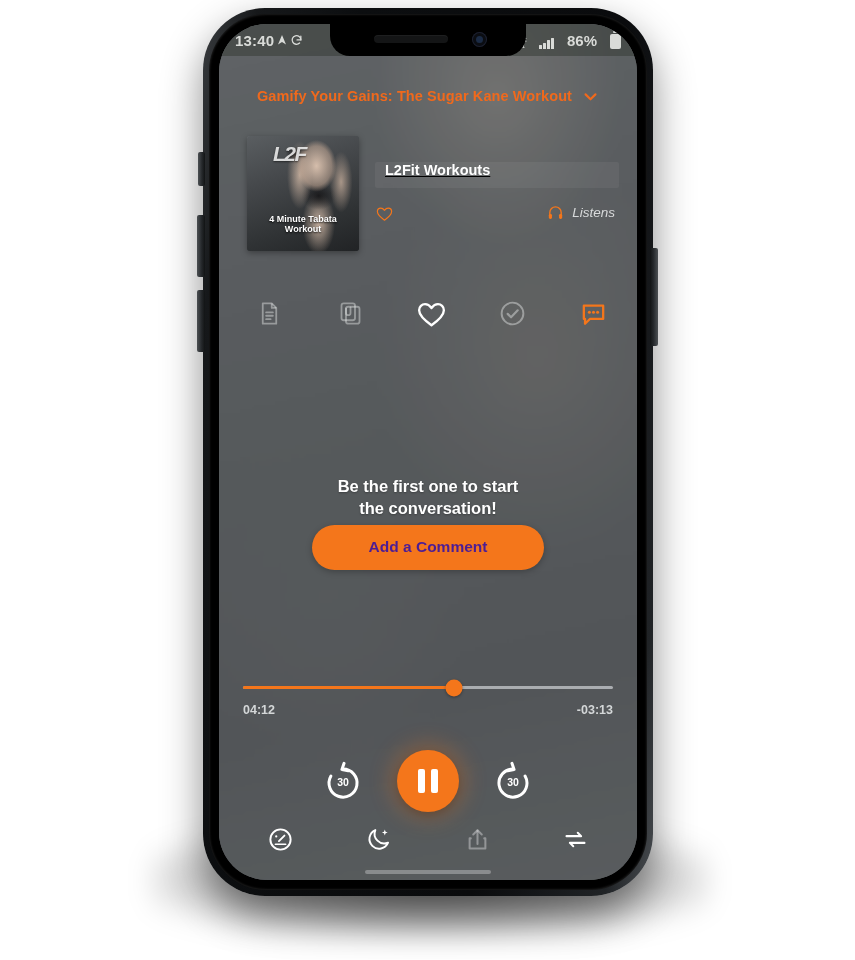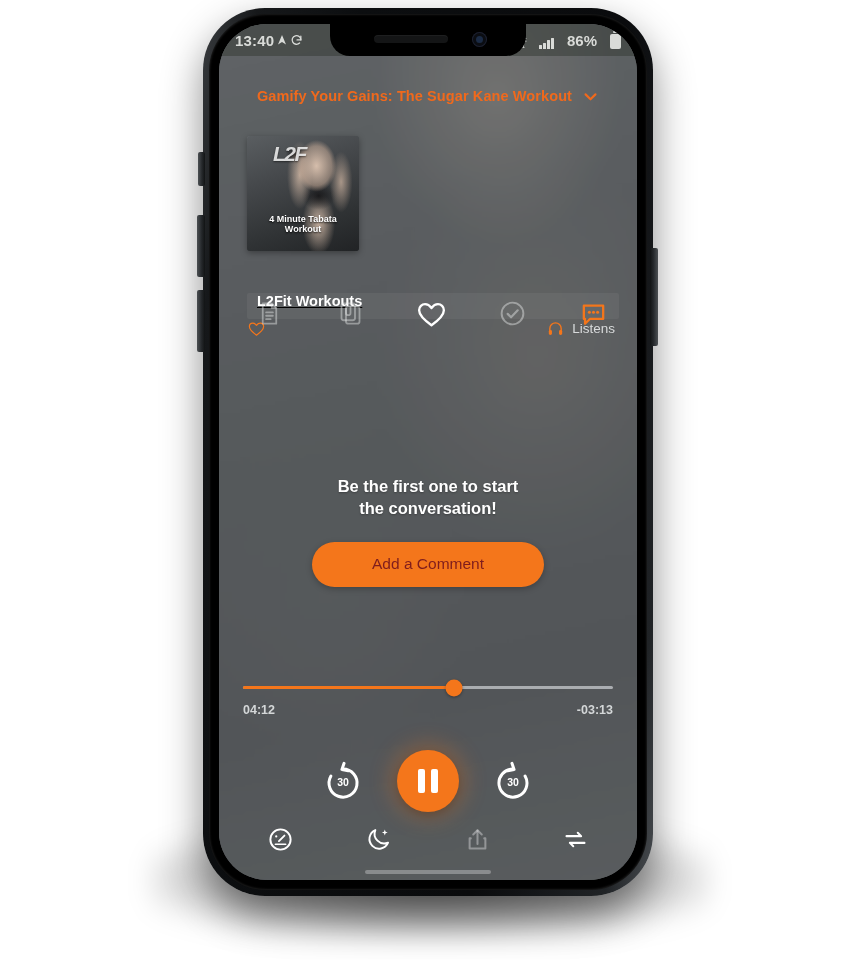--- a/index.html
+++ b/index.html
@@ -113,21 +113,21 @@
   }
   .header-title{
     color:#f0691c; font-size:14.5px; font-weight:700; letter-spacing:.1px;
     white-space:nowrap;
   }
   .chev{ width:17px; height:17px; flex:none; }
 
   
   .npcard{
     position:absolute; top:112px; left:28px; right:18px; height:120px; z-index:10;
-    display:flex; gap:16px;flex-direction:column;
+    display:flex; gap:16px;
   }
   .artwork{
     width:112px; height:115px; flex:none; border-radius:3px; overflow:hidden;
     position:relative;
     background:linear-gradient(150deg,#6e7276 0%,#4a4e51 30%,#333639 62%,#25282a 100%);
     box-shadow:0 2px 6px rgba(0,0,0,.35);
   }
   .art-figure{
     position:absolute; inset:0;
     background:
@@ -152,45 +152,45 @@
     text-shadow:0 1px 2px rgba(0,0,0,.85);
     padding:0 4px;
   }
   .npmeta{ flex:1; min-width:0; padding-top:26px; display:flex; flex-direction:column; }
   .show-bar{
     height:26px; background:rgba(255,255,255,.055); border-radius:2px;
     display:flex; align-items:flex-start; padding:0 10px;text-decoration:underline;
   }
   .show-title{ color:#ffffff; font-size:14.5px; font-weight:700; white-space:nowrap; }
   .npstats{
-    display:flex; align-items:center; justify-content:space-between;
-    margin-top:0; padding-right:4px;
+    display:flex; align-items:flex-start; justify-content:space-between;
+    margin-top:16px; padding-right:4px;font-style:italic;
   }
   .listens{ display:flex; align-items:center; gap:8px; color:#d8dadb; font-size:13.5px; }
 
   
   .actions{
     position:absolute; top:262px; left:26px; right:20px; height:54px; z-index:10;
     display:flex; align-items:center; justify-content:space-between; padding:0 6px;
   }
   .act{ width:36px; height:36px; display:flex; align-items:center; justify-content:center; }
 
   
   .empty{
     position:absolute; top:452px; left:0; right:0; z-index:10;
     display:flex; flex-direction:column; align-items:center;
   }
   .empty-text{
     color:#ffffff; font-size:16.5px; font-weight:700; line-height:1.32;
     text-align:center; text-shadow:0 1px 2px rgba(0,0,0,.3);
   }
   .cta{
-    margin-top:22px; width:232px; height:45px; border:none; cursor:pointer;
+    margin-top:5px; width:232px; height:45px; border:none; cursor:pointer;
     border-radius:23px; background:#f4761b;
-    color:#7f1d1d; font-size:15.5px; font-weight:400;
+    color:#4c1d95; font-size:15.5px; font-weight:700;
     font-family:"Liberation Sans", sans-serif;
     box-shadow:0 2px 6px rgba(0,0,0,.25);
   }
 
   
   .progress{ position:absolute; top:662px; left:24px; right:24px; z-index:10; }
   .track{ position:relative; height:3px; border-radius:2px; background:rgba(225,228,230,.62); }
   .track-fill{ position:absolute; left:0; top:0; height:100%; border-radius:2px; background:#f4761b; }
   .thumb{
     position:absolute; top:50%; width:17px; height:17px; border-radius:50%;

